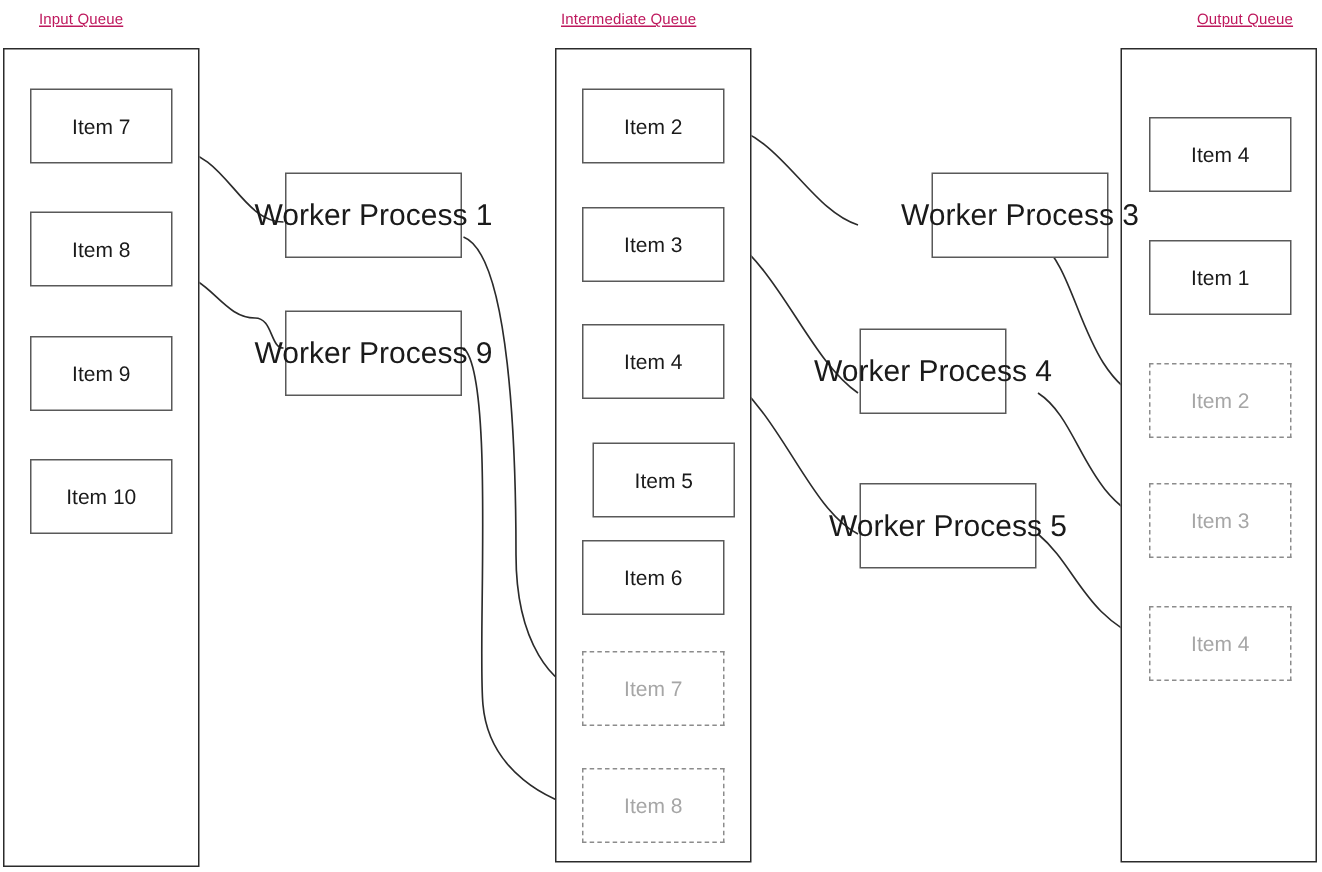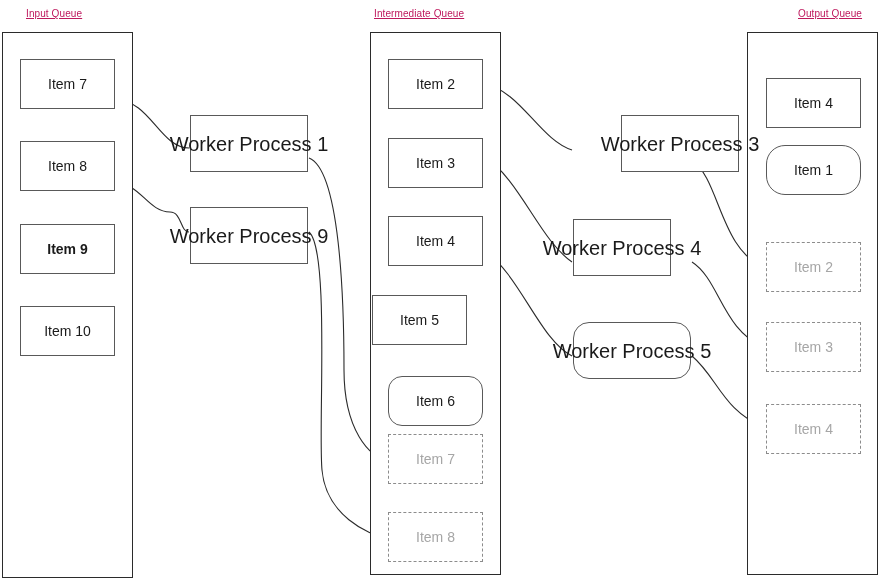--- a/index.html
+++ b/index.html
@@ -95,55 +95,55 @@
 
   <div id="queue-layer">
       <div class="queue-title" style="left: 26px; top: 6px;">Input Queue</div>
       <div class="queue-box" style="left: 2px; top: 32px; width: 131px; height: 546px;"></div>
       <div class="card solid" style="left: 20px; top: 59px; width: 95px; height: 50px;">
         <span>Item 7</span>
       </div>
       <div class="card solid" style="left: 20px; top: 141px; width: 95px; height: 50px;">
         <span>Item 8</span>
       </div>
-      <div class="card solid" style="left: 20px; top: 224px; width: 95px; height: 50px; font-weight: bold;">
+      <div class="card solid" style="left: 20px; top: 224px; width: 95px; height: 50px;">
         <span>Item 9</span>
       </div>
       <div class="card solid" style="left: 20px; top: 306px; width: 95px; height: 50px;">
         <span>Item 10</span>
       </div>
       <div class="queue-title" style="left: 374px; top: 6px;">Intermediate Queue</div>
       <div class="queue-box" style="left: 370px; top: 32px; width: 131px; height: 543px;"></div>
       <div class="card solid" style="left: 388px; top: 59px; width: 95px; height: 50px;">
         <span>Item 2</span>
       </div>
       <div class="card solid" style="left: 388px; top: 138px; width: 95px; height: 50px;">
         <span>Item 3</span>
       </div>
       <div class="card solid" style="left: 388px; top: 216px; width: 95px; height: 50px;">
         <span>Item 4</span>
       </div>
-      <div class="card solid" style="left: 372px; top: 295px; width: 95px; height: 50px; text-align: right;">
+      <div class="card solid" style="left: 395px; top: 295px; width: 95px; height: 50px; text-align: right;">
         <span>Item 5</span>
       </div>
-      <div class="card solid" style="left: 388px; top: 376px; width: 95px; height: 50px; border-radius: 14px;">
+      <div class="card solid" style="left: 388px; top: 360px; width: 95px; height: 50px;">
         <span>Item 6</span>
       </div>
       <div class="card dashed" style="left: 388px; top: 434px; width: 95px; height: 50px;">
         <span>Item 7</span>
       </div>
       <div class="card dashed" style="left: 388px; top: 512px; width: 95px; height: 50px;">
         <span>Item 8</span>
       </div>
       <div class="queue-title" style="left: 764px; top: 6px; margin-left: 34px;">Output Queue</div>
       <div class="queue-box" style="left: 747px; top: 32px; width: 131px; height: 543px;"></div>
       <div class="card solid" style="left: 766px; top: 78px; width: 95px; height: 50px;">
         <span>Item 4</span>
       </div>
-      <div class="card solid" style="left: 766px; top: 145px; width: 95px; height: 50px; border-radius: 19px;">
+      <div class="card solid" style="left: 766px; top: 160px; width: 95px; height: 50px;">
         <span>Item 1</span>
       </div>
       <div class="card dashed" style="left: 766px; top: 242px; width: 95px; height: 50px;">
         <span>Item 2</span>
       </div>
       <div class="card dashed" style="left: 766px; top: 322px; width: 95px; height: 50px;">
         <span>Item 3</span>
       </div>
       <div class="card dashed" style="left: 766px; top: 404px; width: 95px; height: 50px;">
         <span>Item 4</span>
@@ -156,18 +156,18 @@
       </div>
       <div class="card worker" style="left: 190px; top: 207px; width: 118px; height: 57px;">
         <span>Worker Process 9</span>
       </div>
       <div class="card worker" style="left: 573px; top: 115px; width: 118px; height: 57px; margin-left: 48px;">
         <span>Worker Process 3</span>
       </div>
       <div class="card worker" style="left: 573px; top: 219px; width: 98px; height: 57px;">
         <span>Worker Process 4</span>
       </div>
-      <div class="card worker" style="left: 573px; top: 322px; width: 118px; height: 57px; border-radius: 16px;">
+      <div class="card worker" style="left: 573px; top: 322px; width: 118px; height: 57px;">
         <span>Worker Process 5</span>
       </div>
     </div>
 
 </div>
 
 </body></html>

